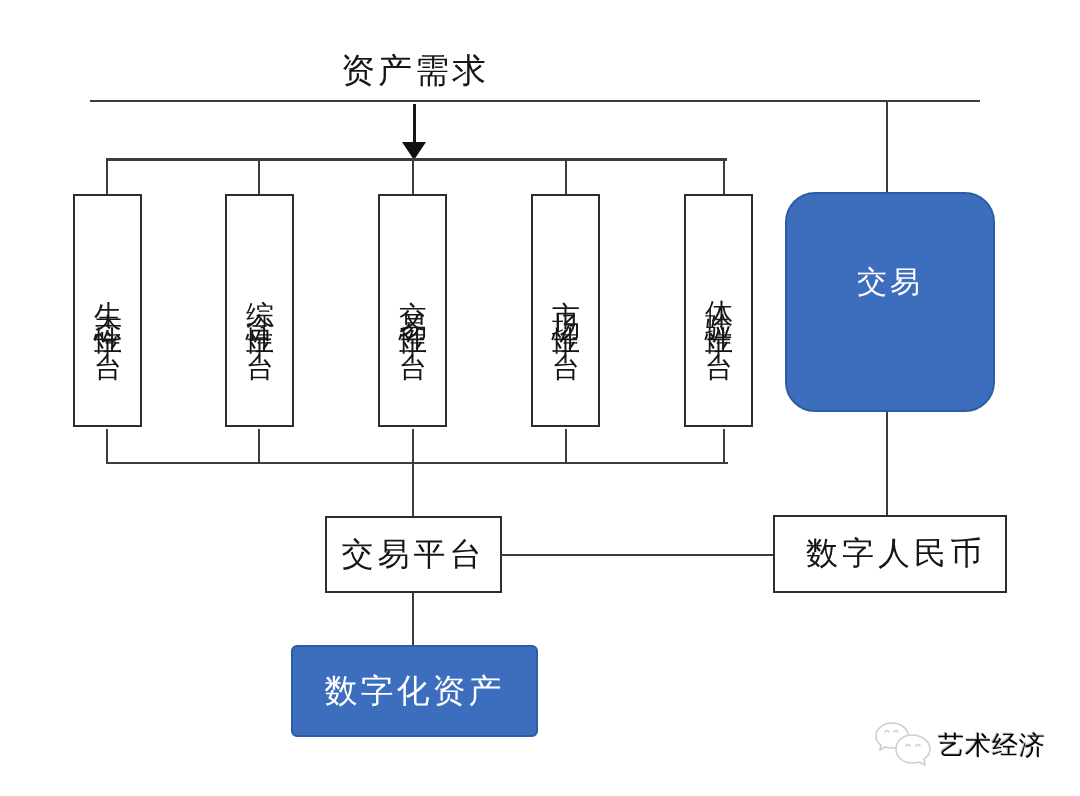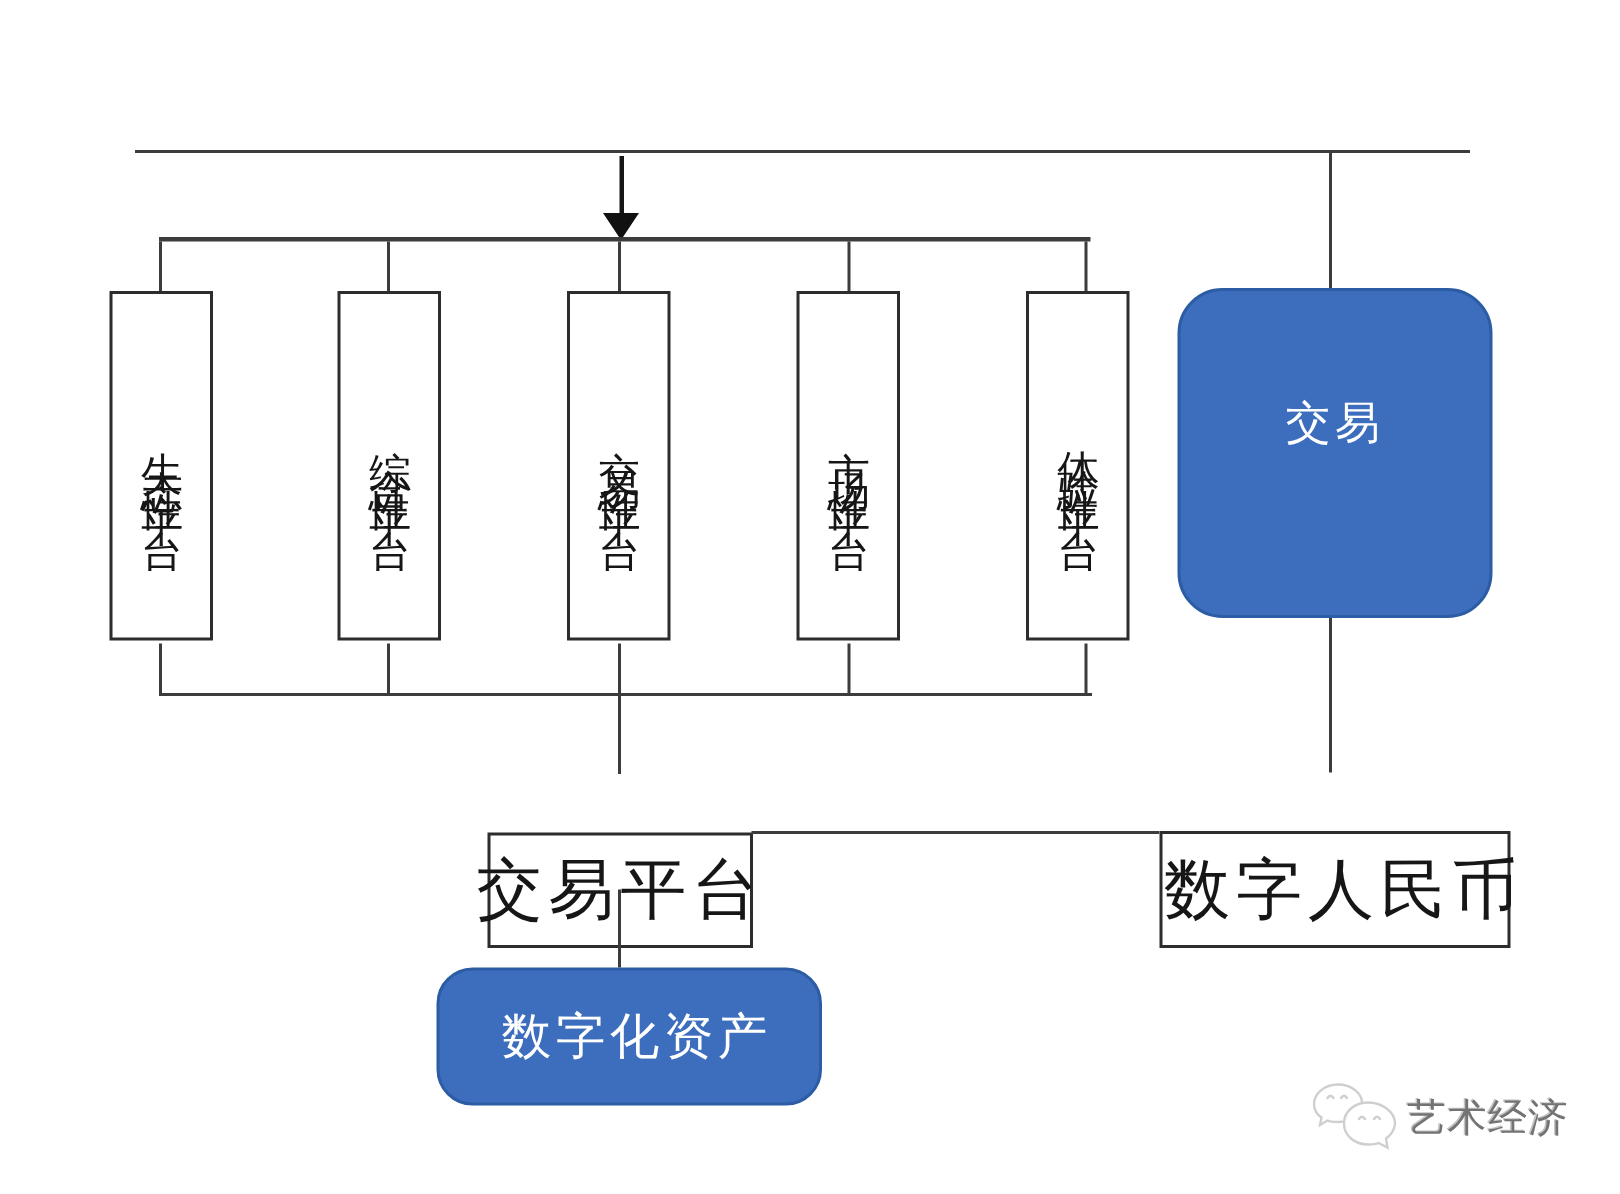--- a/index.html
+++ b/index.html
@@ -65,59 +65,60 @@
     font-size: 28px; letter-spacing: 13px; color: #161616;
     line-height: 1;
   }
   .px1 { left: 73px; } .px2 { left: 225px; } .px3 { left: 378px; }
   .px4 { left: 531px; } .px5 { left: 684px; }
 
   
   .rect-node {
     position: absolute; border: 2px solid #2d2d2d; background: #ffffff;
     display: flex; align-items: center; justify-content: center;
-    font-size: 44px; letter-spacing: 4px; color: #161616; white-space: nowrap; margin-top: 39px;
+    font-size: 32px; letter-spacing: 4px; color: #161616; white-space: nowrap;
   }
   .node-trading { left: 325px; top: 516px; width: 173px; height: 73px; }
   .node-rmb     { left: 773px; top: 515px; width: 218px; height: 74px; padding-left: 12px; }
 
   
   .blue-node {
     position: absolute; background: #3d6ebe; border: 2px solid #2b5ca4;
     color: #ffffff; display: flex; flex-direction: column;
     align-items: center; justify-content: center; white-space: nowrap;
   }
   .node-newscene {
     left: 785px; top: 192px; width: 206px; height: 216px;
     border-radius: 30px; font-size: 30px; letter-spacing: 3px;
   }
   .node-newscene .line1 { margin-bottom: 40px; }
   .node-asset {
     left: 291px; top: 645px; width: 243px; height: 88px;
-    border-radius: 24px; font-size: 33px; letter-spacing: 3px; padding-left: 10px;
+    border-radius: 6px; font-size: 33px; letter-spacing: 3px;
   }
 
   
   .watermark {
     position: absolute; left: 872px; top: 718px;
     display: flex; align-items: center;
   }
   .watermark svg { width: 62px; height: 54px; }
   .watermark-text {
     font-size: 26px; letter-spacing: 1px; margin-left: 4px;
-    color: #737373;
+    color: #000000;
     text-shadow: -1px -1px 0 #c4c4c4, 1px 1px 0 #ffffff;
     white-space: nowrap;
   }
 </style>
 </head>
 <body>
 
 <div id="canvas">
 
+  <div class="diagram-title">资产需求</div>
 
   <div class="hline top-rule"></div>
 
   <div class="abs arrow-stem"></div>
   <div class="arrow-head"></div>
 
   <div class="hline top-connector"></div>
 
   <div class="vline stub-top sx1"></div>
   <div class="vline stub-top sx2"></div>

